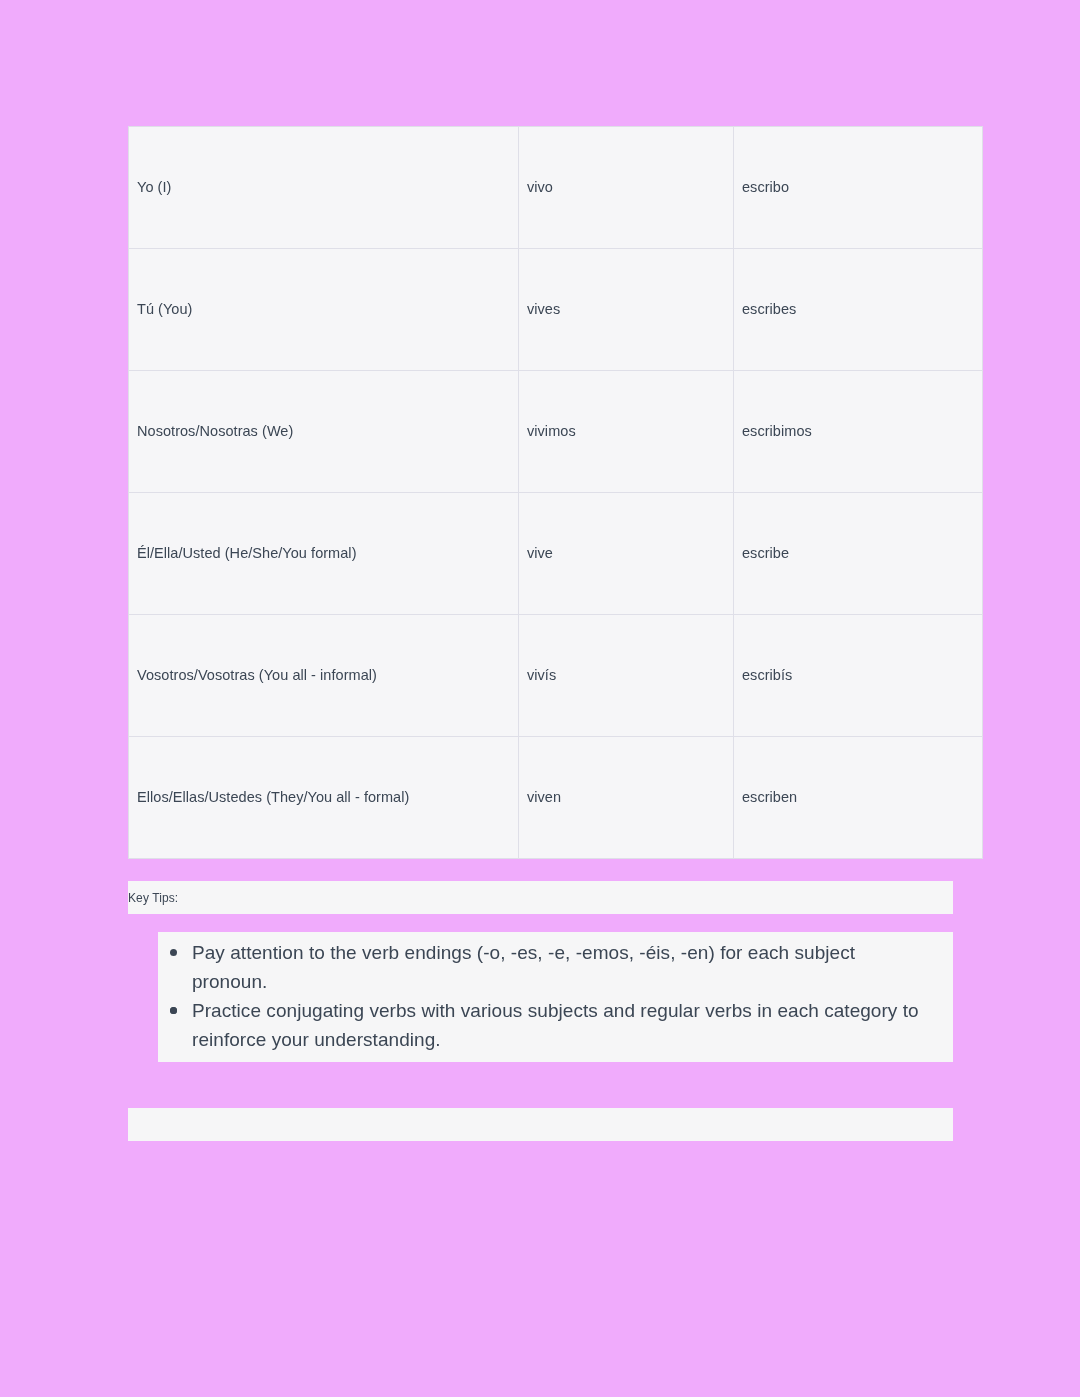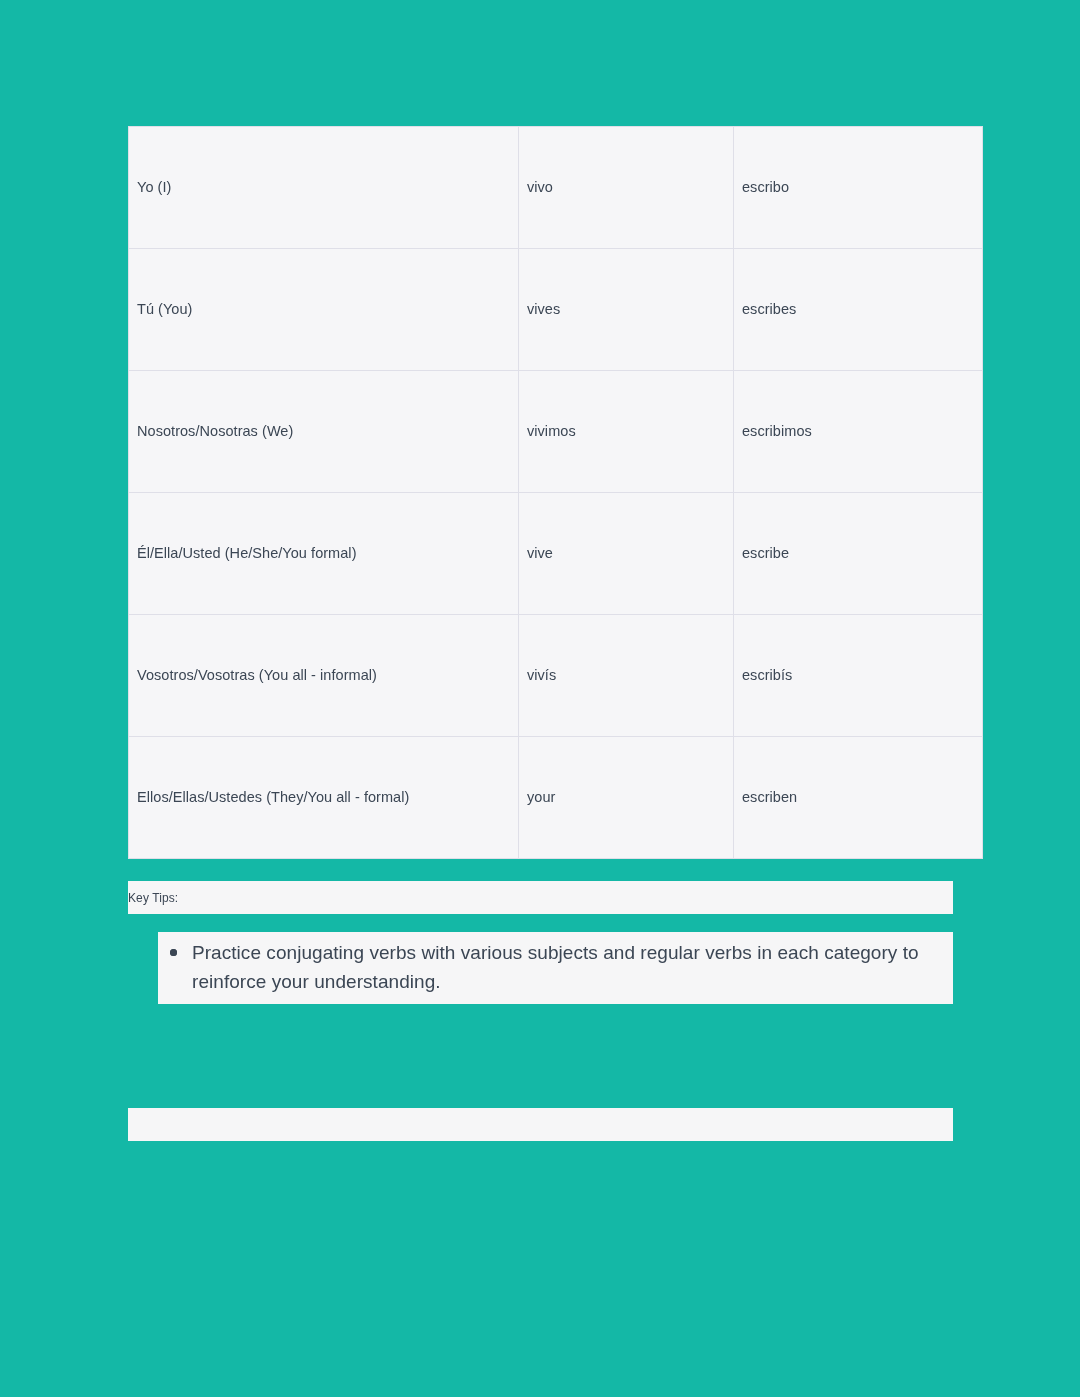--- a/index.html
+++ b/index.html
@@ -16,21 +16,21 @@
     color: #37474f;
     -webkit-font-smoothing: antialiased;
   }
 
   .page {
     position: absolute;
     left: 0;
     top: 0;
     width: 1080px;
     height: 1397px;
-    background: #14b8a6;
+    background: #f0abfc;
     overflow: hidden;
   }
 
   
   .conj-table-wrap {
     position: absolute;
     left: 128px;
     top: 126px;
     width: 827px;
   }
@@ -158,32 +158,36 @@
           <td class="col-vivir">vive</td>
           <td class="col-escribir">escribe</td>
         </tr>
         <tr>
           <td class="col-pronoun">Vosotros/Vosotras (You all - informal)</td>
           <td class="col-vivir">vivís</td>
           <td class="col-escribir">escribís</td>
         </tr>
         <tr>
           <td class="col-pronoun">Ellos/Ellas/Ustedes (They/You all - formal)</td>
-          <td class="col-vivir">your</td>
+          <td class="col-vivir">viven</td>
           <td class="col-escribir">escriben</td>
         </tr>
       </tbody>
     </table>
   </div>
 
   <div class="key-tips-band"></div>
   <div class="key-tips-heading">Key Tips:</div>
 
   <div class="tips-block">
     <ul>
+      <li>
+        <span class="bullet"></span>
+        <span>Pay attention to the verb endings (-o, -es, -e, -emos, -éis, -en) for each subject pronoun.</span>
+      </li>
       <li>
         <span class="bullet"></span>
       </li>
       <li>
         <span class="bullet"></span>
         <span>Practice conjugating verbs with various subjects and regular verbs in each category to reinforce your understanding.</span>
       </li>
     </ul>
   </div>
 

